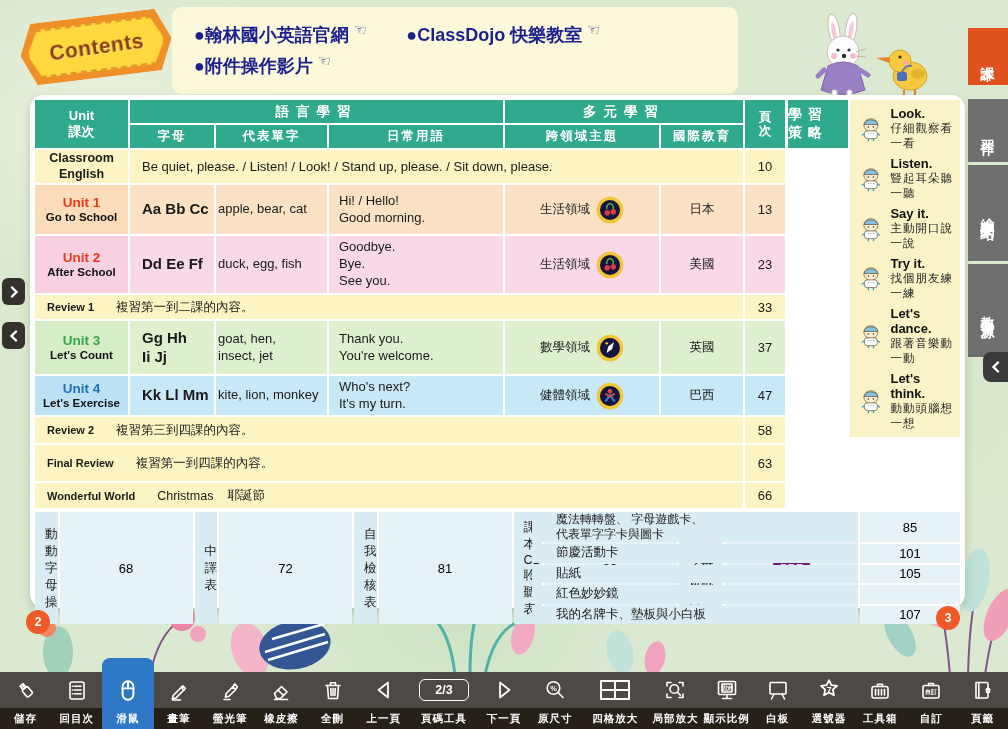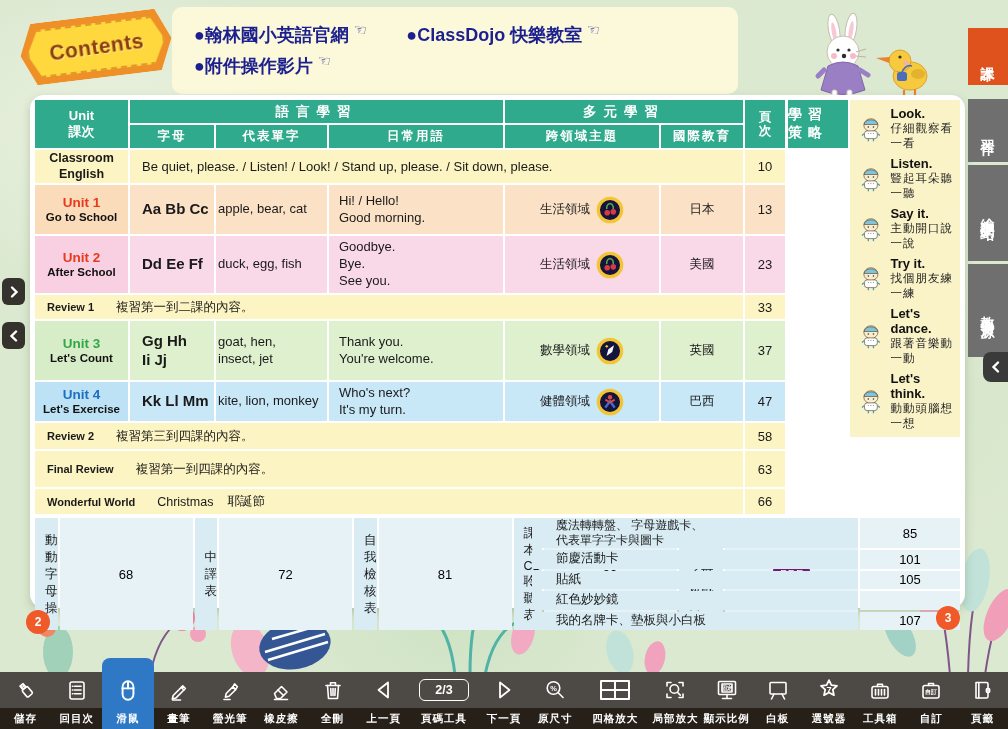--- a/index.html
+++ b/index.html
@@ -67,21 +67,21 @@
   .thead { display:flex; gap:2px; height:48px; }
   .th-unit { width:93px; display:flex; flex-direction:column; align-items:center; justify-content:center; font-size:13px; line-height:1.25; }
   .th-mid { width:373px; display:flex; flex-direction:column; gap:2px; }
   .th-mid2 { width:238px; display:flex; flex-direction:column; gap:2px; }
   .th-group { height:23px; display:flex; align-items:center; justify-content:center; font-size:13.5px; letter-spacing:7px; }
   .th-sub { display:flex; gap:2px; height:23px; }
   .th-cell { display:flex; align-items:center; justify-content:center; font-size:12.5px; letter-spacing:2px; }
   .th-page { width:40px; display:flex; align-items:center; justify-content:center; font-size:12.5px; line-height:1.15; text-align:center; }
 
   .trow { display:grid; grid-template-columns:93px 84px 111px 174px 154px 82px 40px; column-gap:2px; }
-  .r0{height:33px}.r1{height:49px}.r2{height:57px}.r3{height:24px}.r4{height:59px}.r5{height:39px}.r6{height:26px}.r7{height:36px}.r8{height:25px}
+  .r0{height:33px}.r1{height:49px}.r2{height:57px}.r3{height:24px}.r4{height:53px}.r5{height:39px}.r6{height:26px}.r7{height:36px}.r8{height:25px}
   .c { display:flex; align-items:center; font-size:13px; color:#1a1a1a; }
   .c-unit { flex-direction:column; justify-content:center; text-align:center; line-height:1.2; }
   .unit-no { font-weight:bold; font-size:13.5px; }
   .unit-sub { font-weight:bold; font-size:11.5px; color:#111; }
   .u-red{color:#e8391b}.u-green{color:#33a648}.u-blue{color:#1d6fbf}
   .c-letters { font-weight:bold; font-size:15px; padding-left:12px; line-height:1.25; }
   .c-words { padding-left:2px; line-height:1.3; }
   .c-daily { padding-left:10px; line-height:1.3; }
   .c-cross { justify-content:center; gap:6px; font-size:12.5px; }
   .c-intl { justify-content:center; font-size:12.5px; }

